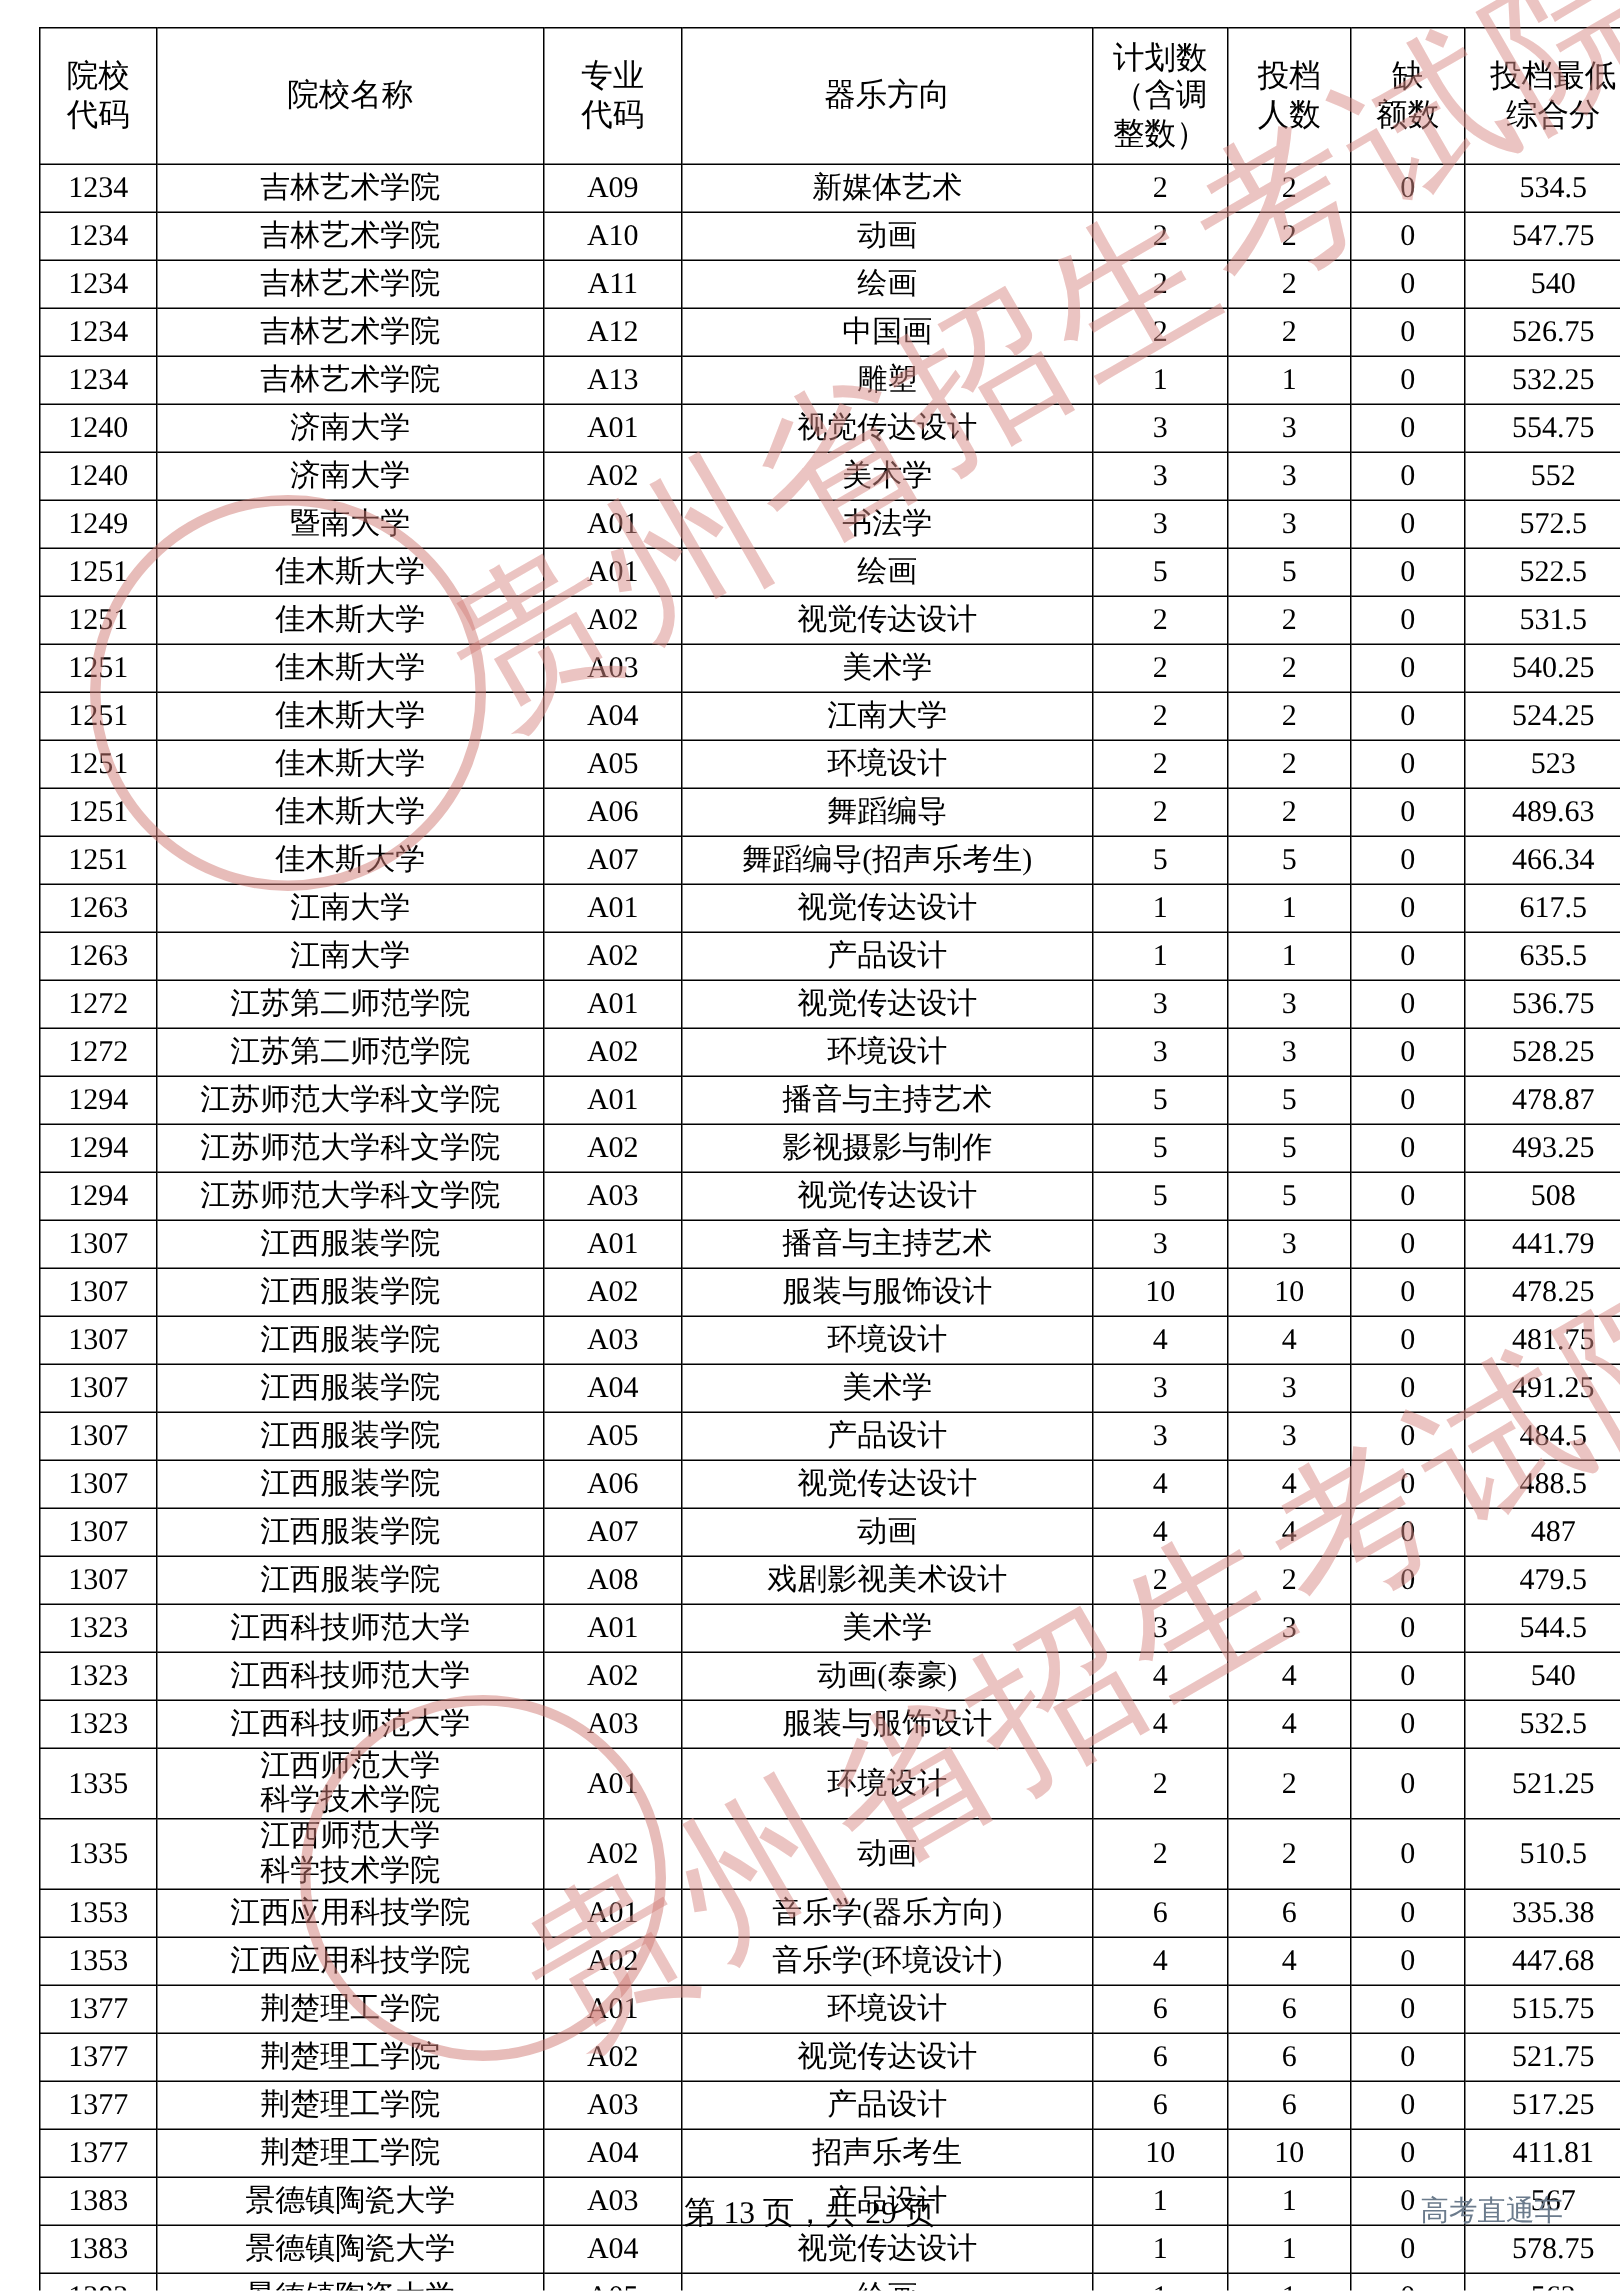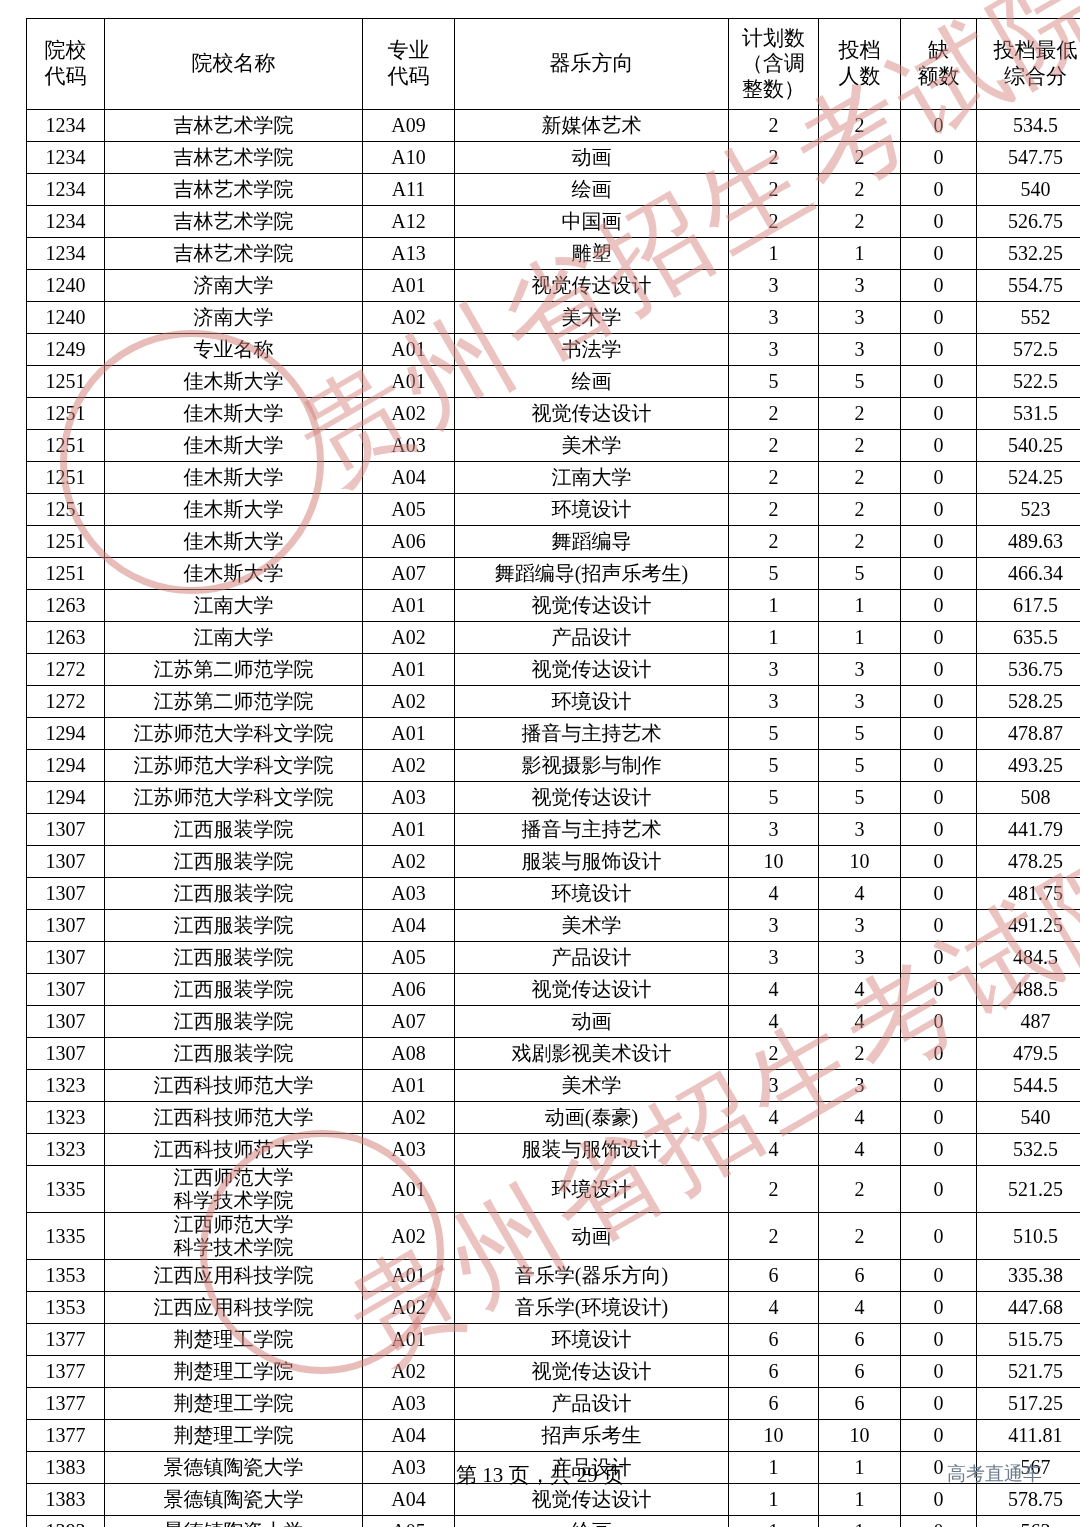--- a/index.html
+++ b/index.html
@@ -263,21 +263,21 @@
           <td>济南大学</td>
           <td class="num">A02</td>
           <td>美术学</td>
           <td class="num">3</td>
           <td class="num">3</td>
           <td class="num">0</td>
           <td class="num">552</td>
         </tr>
         <tr>
           <td class="num">1249</td>
-          <td>专业名称</td>
+          <td>暨南大学</td>
           <td class="num">A01</td>
           <td>书法学</td>
           <td class="num">3</td>
           <td class="num">3</td>
           <td class="num">0</td>
           <td class="num">572.5</td>
         </tr>
         <tr>
           <td class="num">1251</td>
           <td>佳木斯大学</td>

